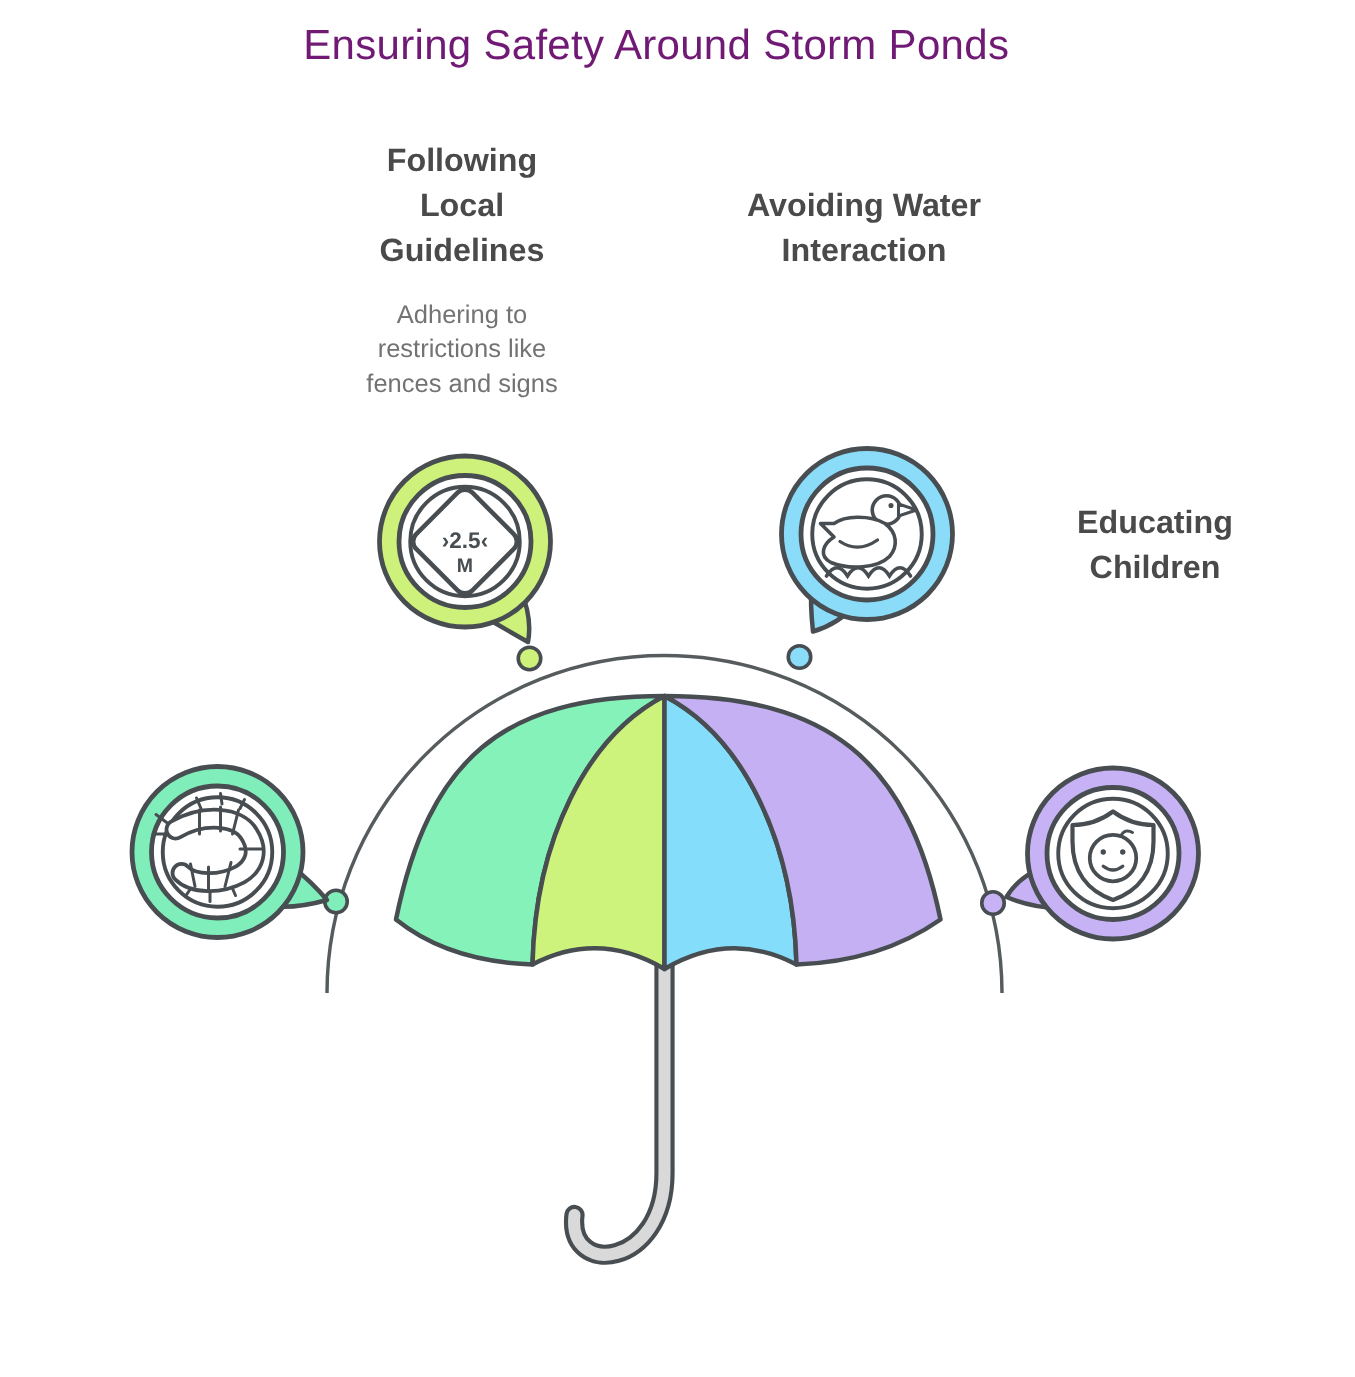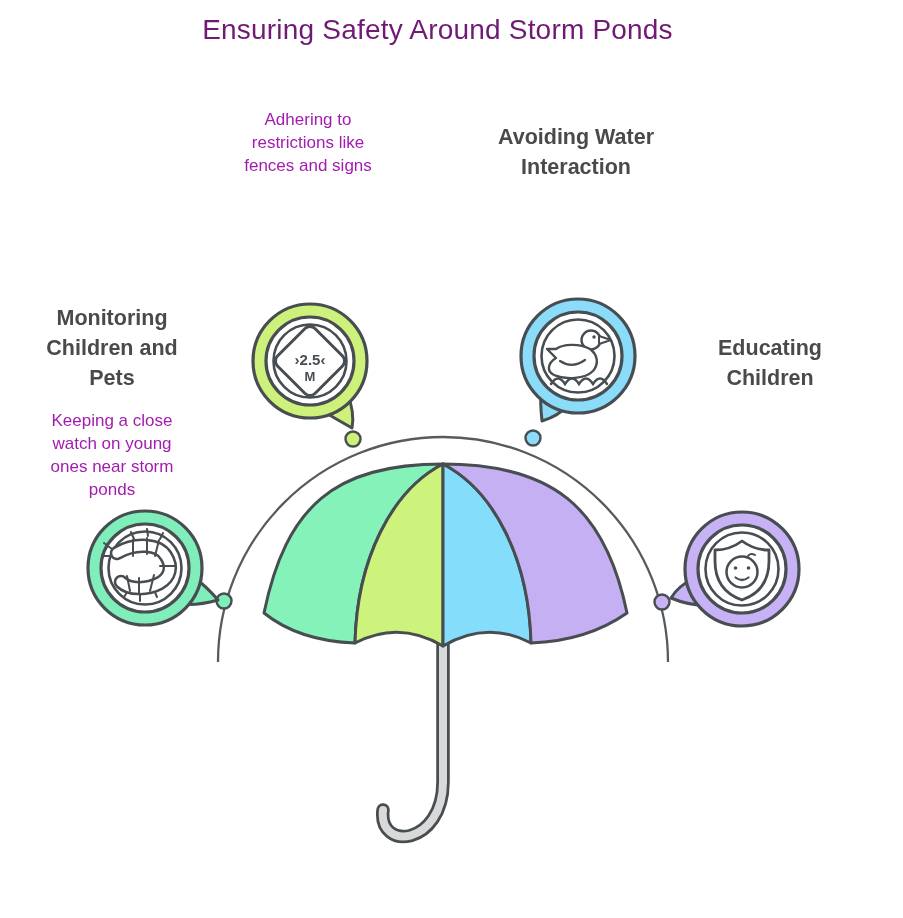--- a/index.html
+++ b/index.html
@@ -10,21 +10,21 @@
   #title{
     position:absolute;left:0;top:14px;width:875px;text-align:center;
     font-size:28px;font-weight:400;color:#701a75;letter-spacing:.2px;
   }
   #diagram-svg{position:absolute;left:0;top:0;}
   .block{position:absolute;text-align:center;}
   .heading{
     font-weight:bold;font-size:21.5px;line-height:30px;color:#4a4a4a;margin:0 auto;
   }
   .desc{
-    font-size:17px;line-height:23px;color:#a21caf;margin:16px auto 0;
+    font-size:17px;line-height:23px;color:#737373;margin:16px auto 0;
   }
   
   #block-following{left:208px;top:92px;width:200px;}
   #block-following .heading{width:120px;}
   #block-following .desc{width:150px;}
   #block-avoiding{left:466px;top:122px;width:220px;}
   #block-avoiding .heading{width:180px;}
   #block-avoiding .desc{width:185px;}
   #block-monitoring{left:12px;top:303px;width:200px;}
   #block-monitoring .heading{width:140px;}
@@ -34,31 +34,28 @@
   #block-educating .desc{width:185px;}
 </style>
 </head>
 <body>
 
 <div id="stage">
 
   <div id="title">Ensuring Safety Around Storm Ponds</div>
 
   <div class="block" id="block-following">
+    <div class="heading">Following Local Guidelines</div>
     <div class="desc">Adhering to restrictions like fences and signs</div>
   </div>
 
   <div class="block" id="block-avoiding">
     <div class="heading">Avoiding Water Interaction</div>
   </div>
 
-  <div class="block" id="block-monitoring">
-    <div class="heading">Monitoring Children and Pets</div>
-    <div class="desc">Keeping a close watch on young ones near storm ponds</div>
-  </div>
 
   <div class="block" id="block-educating">
     <div class="heading">Educating Children</div>
   </div>
 
   <svg id="diagram-svg" width="903" height="918" viewBox="0 0 903 918">
 
     <path d="M 218 662 A 223 223 0 1 1 668 662" fill="none" stroke="#565b5e" stroke-width="2.3"></path>
 
     <circle cx="353" cy="439" r="7.5" stroke="#474d51" stroke-width="2.4" fill="#cdf17b"></circle>

